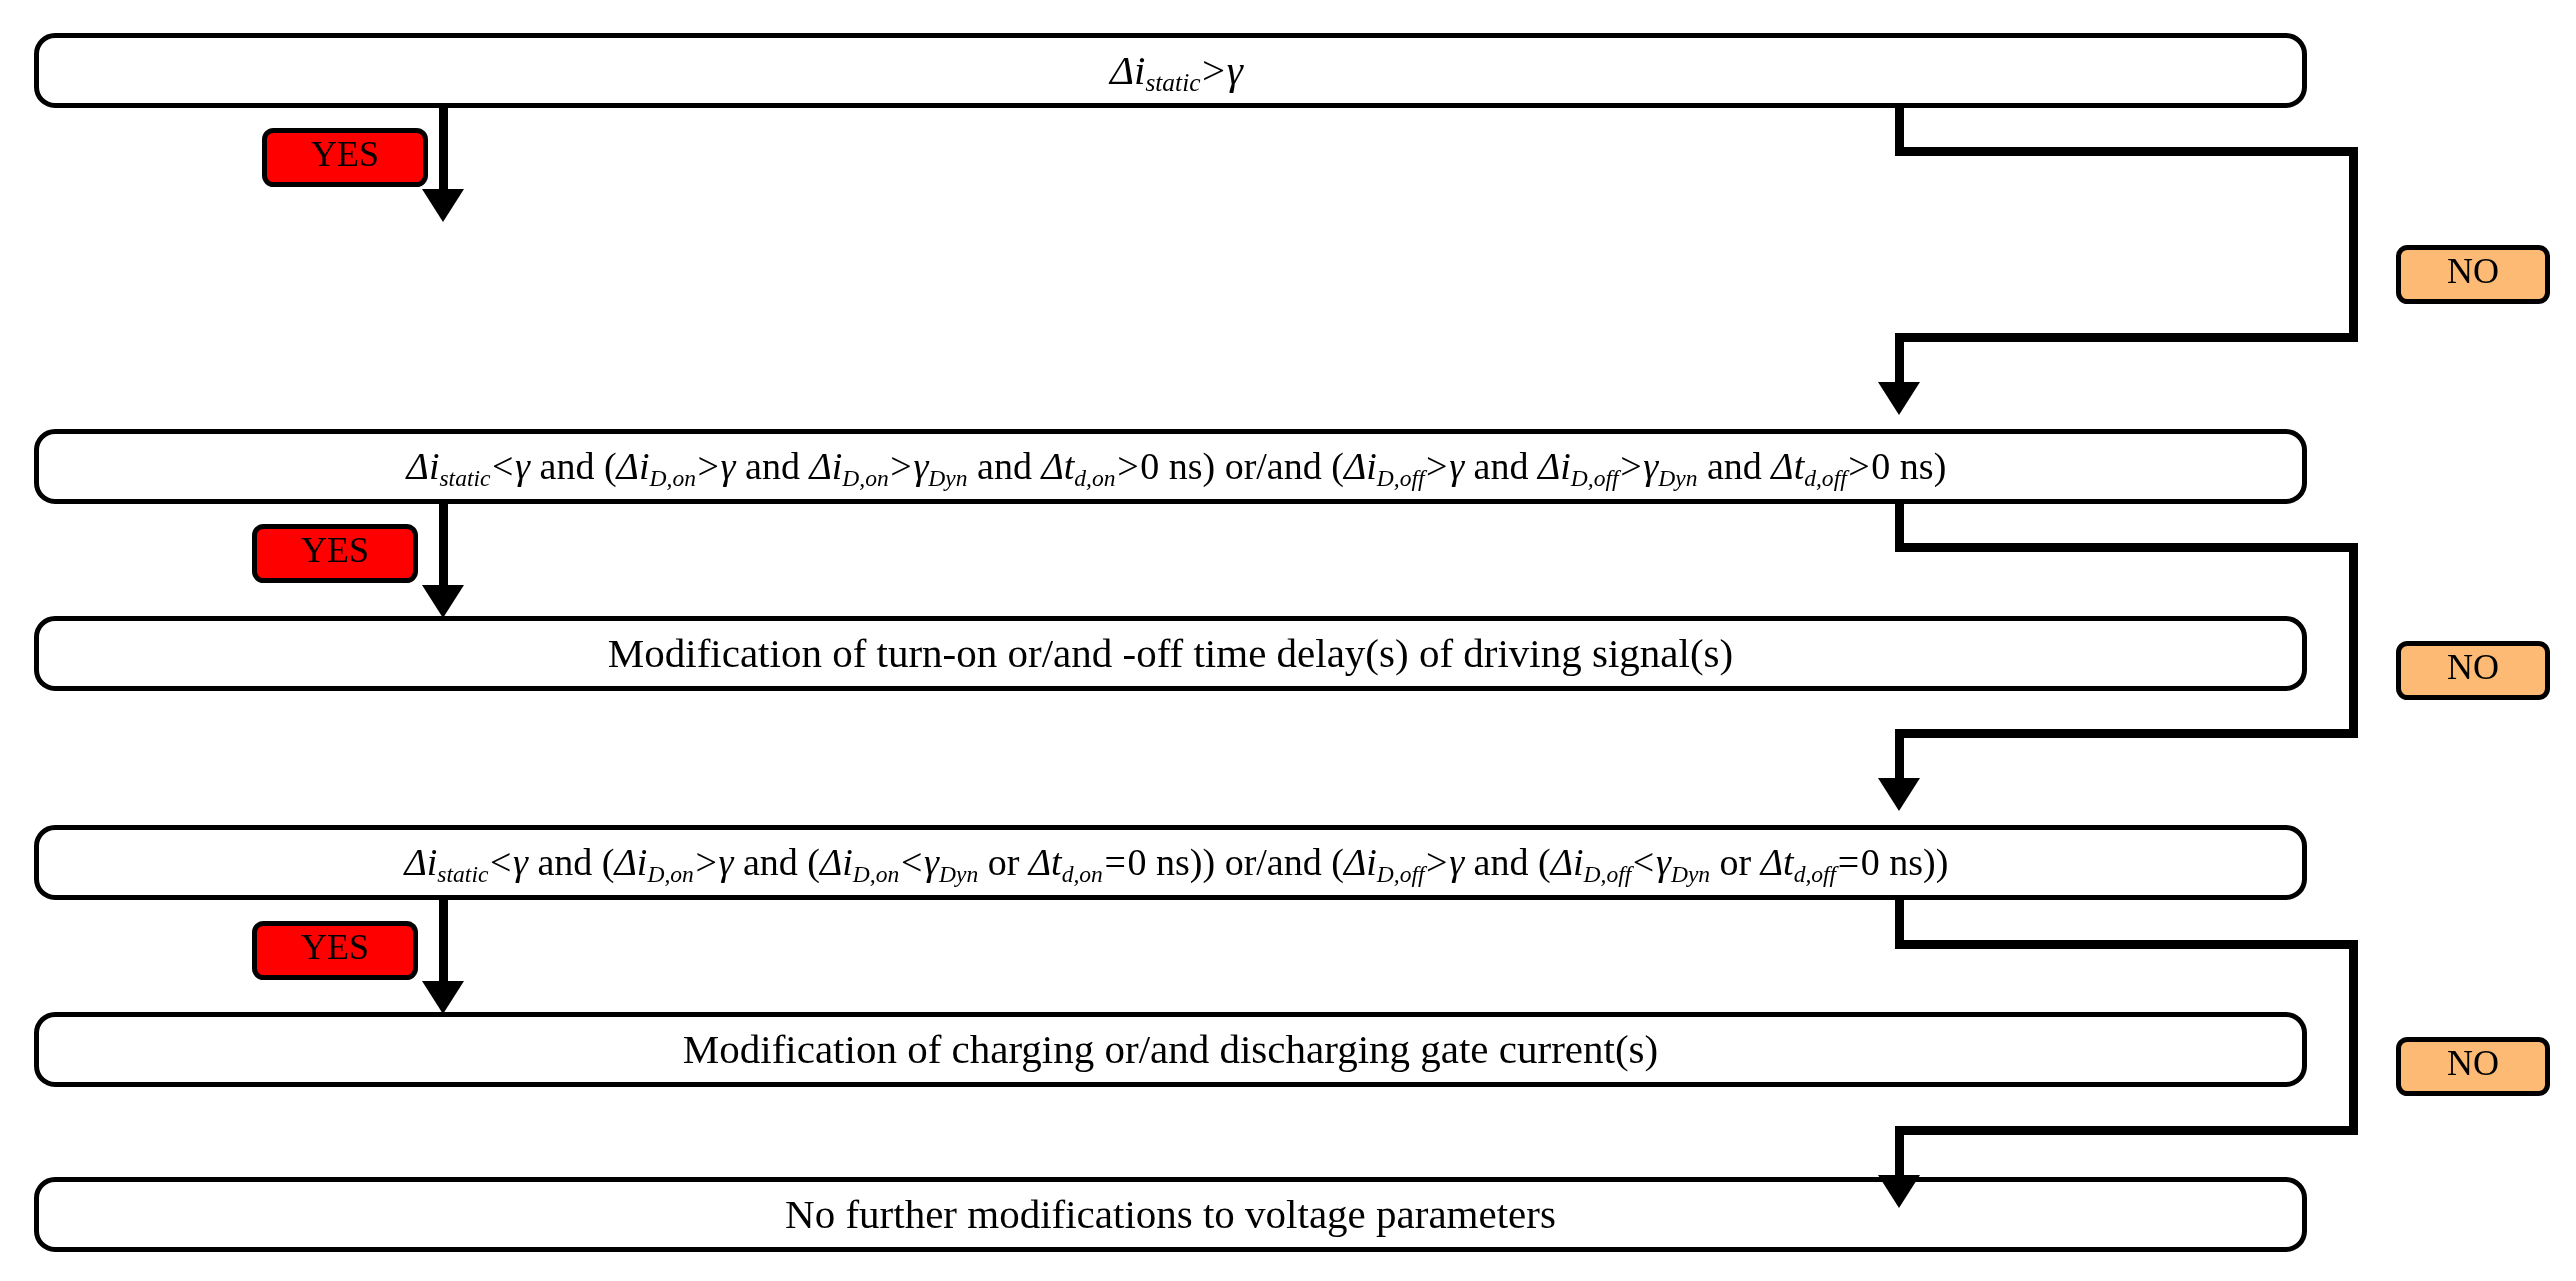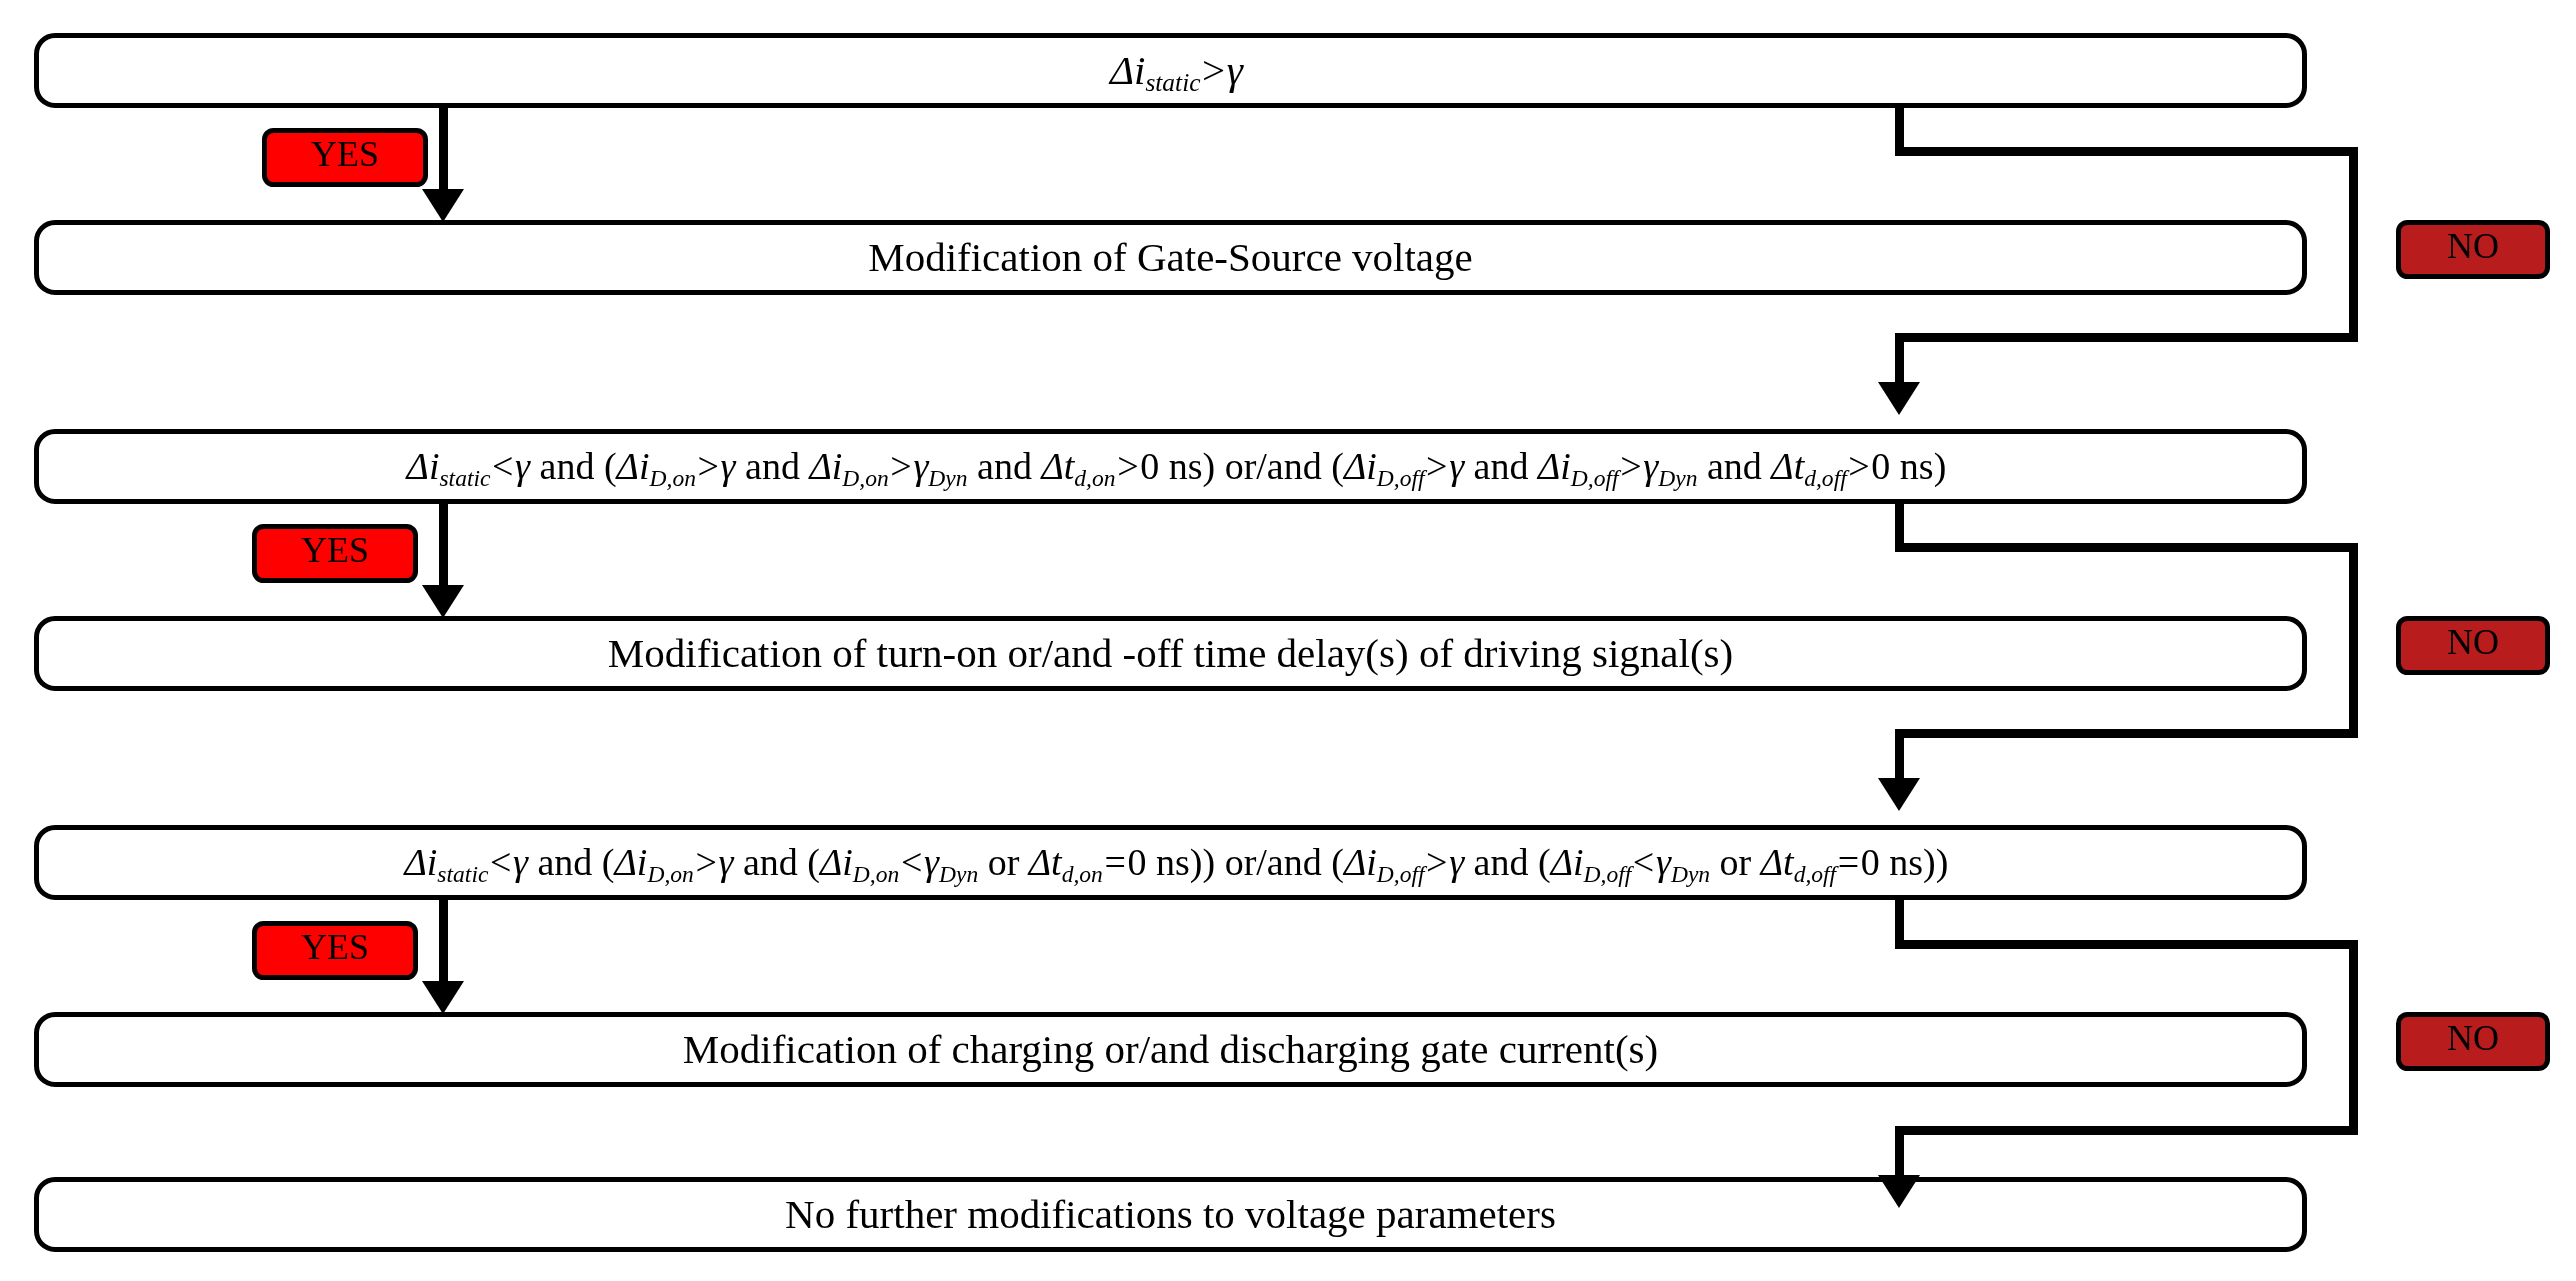--- a/index.html
+++ b/index.html
@@ -71,21 +71,21 @@
     border-radius: 11.4px;
     display: flex;
     align-items: flex-start;
     justify-content: center;
     font-family: "Liberation Serif", "DejaVu Serif", serif;
     font-size: 36px;
     color: #000000;
     z-index: 6;
   }
   .badge.yes { background: #FF0000; }
-  .badge.no  { background: #b91c1c; }
+  .badge.no  { background: #fdba74; margin-top: 25px; }
 
   
   .seg {
     position: absolute;
     background: #000000;
     z-index: 2;
   }
   .arrowhead {
     position: absolute;
     width: 0;
@@ -118,23 +118,20 @@
   <div class="seg" style="left:1895px; top:147px; width:463px; height:9px;"></div>
   <div class="seg" style="left:2349px; top:147px; width:9px; height:195px;"></div>
   <div class="seg" style="left:1895px; top:333px; width:463px; height:9px;"></div>
   <div class="seg" style="left:1895px; top:333px; width:9px; height:61px;"></div>
   <div class="arrowhead" style="left:1878px; top:382px;"></div>
 
   <div class="badge no" style="left:2396px; top:220px; width:154px; height:59px;">
     <span>NO</span>
   </div>
 
-  <div class="node action" style="left:34px; top:220px; width:2273px; height:75px;">
-    <span class="node-text">Modification of Gate-Source voltage</span>
-  </div>
 
   <div class="node decision" style="left:34px; top:429px; width:2273px; height:75px;">
     <span class="node-text">
       <span class="mi">Δi</span><sub>static</sub><span class="op">&lt;</span><span class="mvar">γ</span><span class="rm"> and (</span><span class="mi">Δi</span><sub>D,on</sub><span class="op">&gt;</span><span class="mvar">γ</span><span class="rm"> and </span><span class="mi">Δi</span><sub>D,on</sub><span class="op">&gt;</span><span class="mvar">γ</span><sub>Dyn</sub><span class="rm"> and </span><span class="mi">Δt</span><sub>d,on</sub><span class="op">&gt;</span><span class="rm">0 ns) or/and (</span><span class="mi">Δi</span><sub>D,off</sub><span class="op">&gt;</span><span class="mvar">γ</span><span class="rm"> and </span><span class="mi">Δi</span><sub>D,off</sub><span class="op">&gt;</span><span class="mvar">γ</span><sub>Dyn</sub><span class="rm"> and </span><span class="mi">Δt</span><sub>d,off</sub><span class="op">&gt;</span><span class="rm">0 ns)</span>
     </span>
   </div>
 
   <div class="seg" style="left:439px; top:503px; width:9px; height:89px;"></div>
   <div class="arrowhead" style="left:422px; top:585px;"></div>
 

